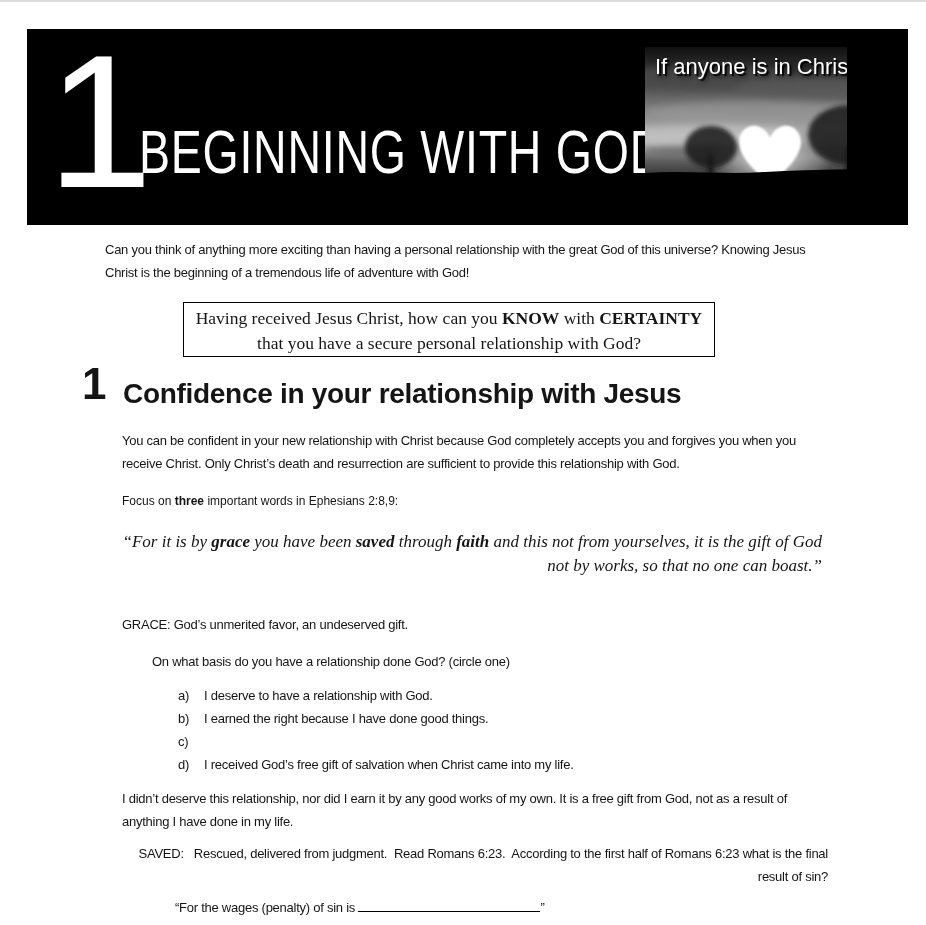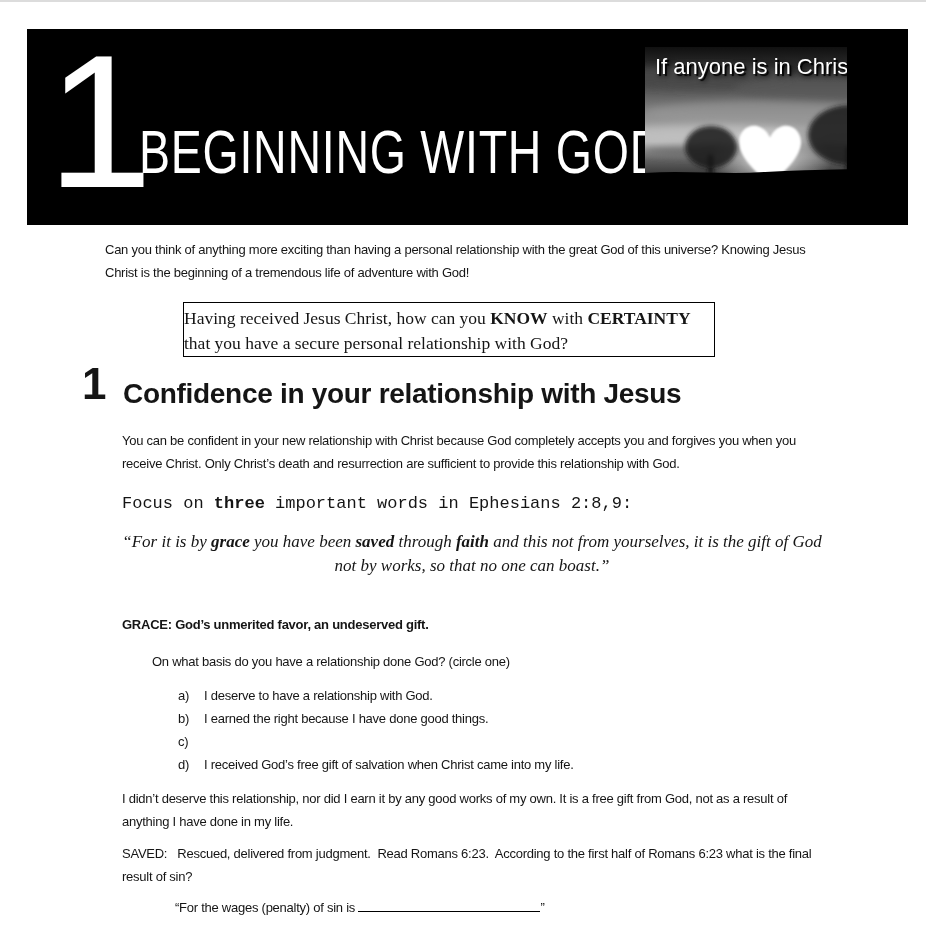--- a/index.html
+++ b/index.html
@@ -19,37 +19,37 @@
   
   .photo{position:absolute;left:618px;top:18px;width:202px;height:172px;overflow:hidden;background:#4d7c0f;}
   .photo svg{position:absolute;left:0;top:0;}
   .verse-overlay{position:absolute;left:10px;top:6px;color:#fff;font-size:22px;line-height:28px;
     text-shadow:2px 2px 1px rgba(0,0,0,.95),3px 3px 5px rgba(0,0,0,.8);white-space:nowrap;}
   
   .sans{font-size:13px;line-height:23px;letter-spacing:-.25px;}
   .intro{position:absolute;left:105px;top:238px;width:722px;}
   .callout{position:absolute;left:183px;top:302px;width:532px;height:55px;box-sizing:border-box;
     border:1.5px solid #000;font-family:"Liberation Serif",serif;font-size:17.5px;line-height:25px;
-    text-align:left;padding-top:3px;}
+    text-align:center;padding-top:3px;}
   .b{font-weight:bold;}
   .sec-num{position:absolute;left:82px;top:362px;font-size:44px;font-weight:bold;line-height:1;}
   .sec-title{position:absolute;left:123px;top:378px;font-size:28px;font-weight:bold;
     letter-spacing:-.3px;white-space:nowrap;}
   .para1{position:absolute;left:122px;top:414px;width:706px;margin-top:15px;}
-  .focus{position:absolute;left:122px;top:494px;font-family:Liberation Mono, monospace;
-    font-size:17px;letter-spacing:0;}
-  .quote{position:absolute;left:122px;top:530px;width:700px;text-align:center;
+  .focus{position:absolute;left:122px;top:494px;font-family:Liberation Sans, sans-serif;
+    font-size:12px;letter-spacing:0;}
+  .quote{position:absolute;left:122px;top:530px;width:700px;text-align:right;
     font-family:"Liberation Serif",serif;font-style:italic;font-size:17px;line-height:24px;}
-  .grace{position:absolute;left:122px;top:613px;font-weight:bold;}
+  .grace{position:absolute;left:122px;top:613px;font-weight:normal;}
   .question{position:absolute;left:152px;top:650px;}
   .options{position:absolute;left:178px;top:684px;}
   .opt{display:flex;height:23px;align-items:flex-start;}
   .opt .letter{width:26px;}
   .resp{position:absolute;left:122px;top:787px;width:706px;}
-  .saved{position:absolute;left:122px;top:842px;width:706px;white-space:pre-wrap;}
+  .saved{position:absolute;left:122px;top:842px;width:706px;white-space:pre-wrap;text-align:right;}
   .fillin{position:absolute;left:175px;top:896px;}
   .blank{display:inline-block;width:182px;border-bottom:1.3px solid #000;height:15px;}
 </style>
 </head>
 <body>
 
 <div class="top-strip"></div>
 
 <div class="band">
   <div class="big-one">1</div>

